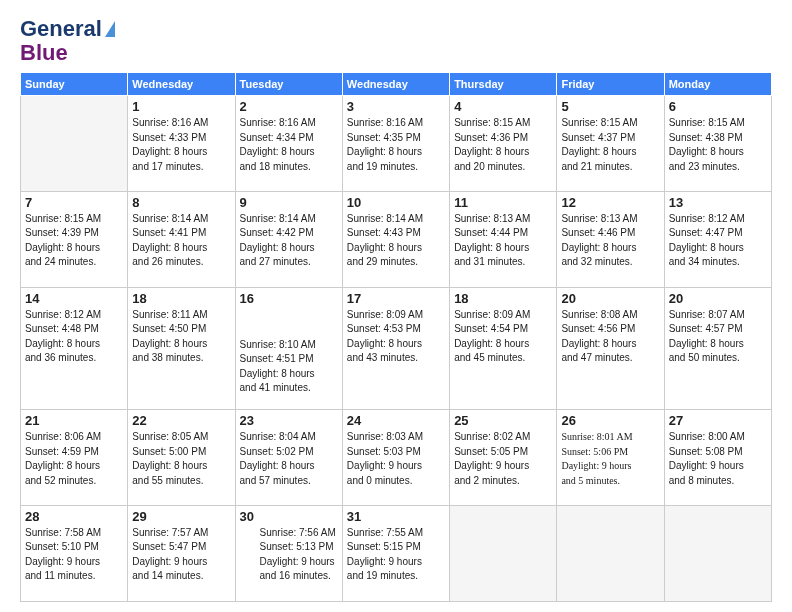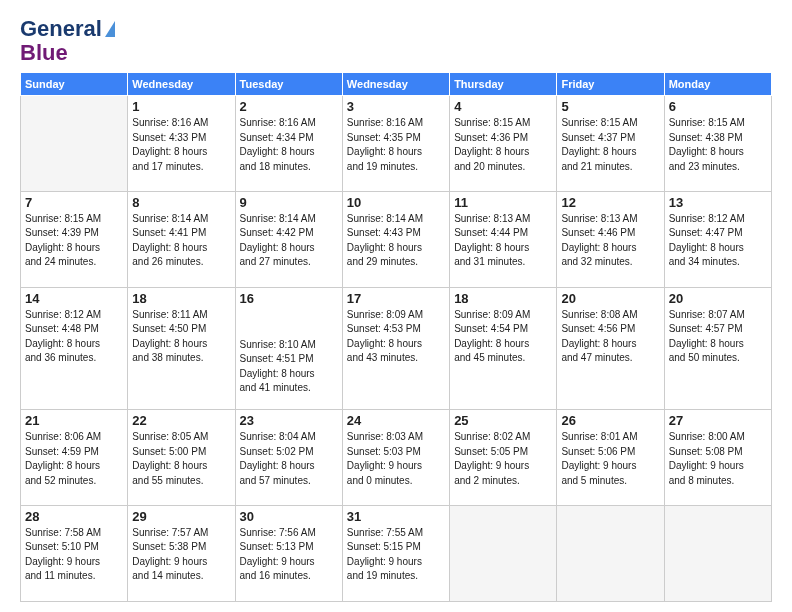--- a/index.html
+++ b/index.html
@@ -288,21 +288,21 @@
           </td>
           <td>
             <span class="day-number">25</span>
             <div class="day-info" style="white-space: pre-line;">Sunrise: 8:02 AM
 Sunset: 5:05 PM
 Daylight: 9 hours
 and 2 minutes.</div>
           </td>
           <td>
             <span class="day-number">26</span>
-            <div class="day-info" style="white-space: pre-line;">Sunrise: 8:01 AM
+            <div class="day-info" style="white-space: pre-line; font-family: Liberation Serif, serif;">Sunrise: 8:01 AM
 Sunset: 5:06 PM
 Daylight: 9 hours
 and 5 minutes.</div>
           </td>
           <td>
             <span class="day-number">27</span>
             <div class="day-info" style="white-space: pre-line;">Sunrise: 8:00 AM
 Sunset: 5:08 PM
 Daylight: 9 hours
 and 8 minutes.</div>
@@ -312,27 +312,27 @@
           <td>
             <span class="day-number">28</span>
             <div class="day-info" style="white-space: pre-line;">Sunrise: 7:58 AM
 Sunset: 5:10 PM
 Daylight: 9 hours
 and 11 minutes.</div>
           </td>
           <td>
             <span class="day-number">29</span>
             <div class="day-info" style="white-space: pre-line;">Sunrise: 7:57 AM
-Sunset: 5:38 PM
+Sunset: 5:47 PM
 Daylight: 9 hours
 and 14 minutes.</div>
           </td>
           <td>
             <span class="day-number">30</span>
-            <div class="day-info" style="white-space: pre-line;">Sunrise: 7:56 AM
+            <div class="day-info" style="white-space: pre-line; margin-left: 20px;">Sunrise: 7:56 AM
 Sunset: 5:13 PM
 Daylight: 9 hours
 and 16 minutes.</div>
           </td>
           <td>
             <span class="day-number">31</span>
             <div class="day-info" style="white-space: pre-line;">Sunrise: 7:55 AM
 Sunset: 5:15 PM
 Daylight: 9 hours
 and 19 minutes.</div>

